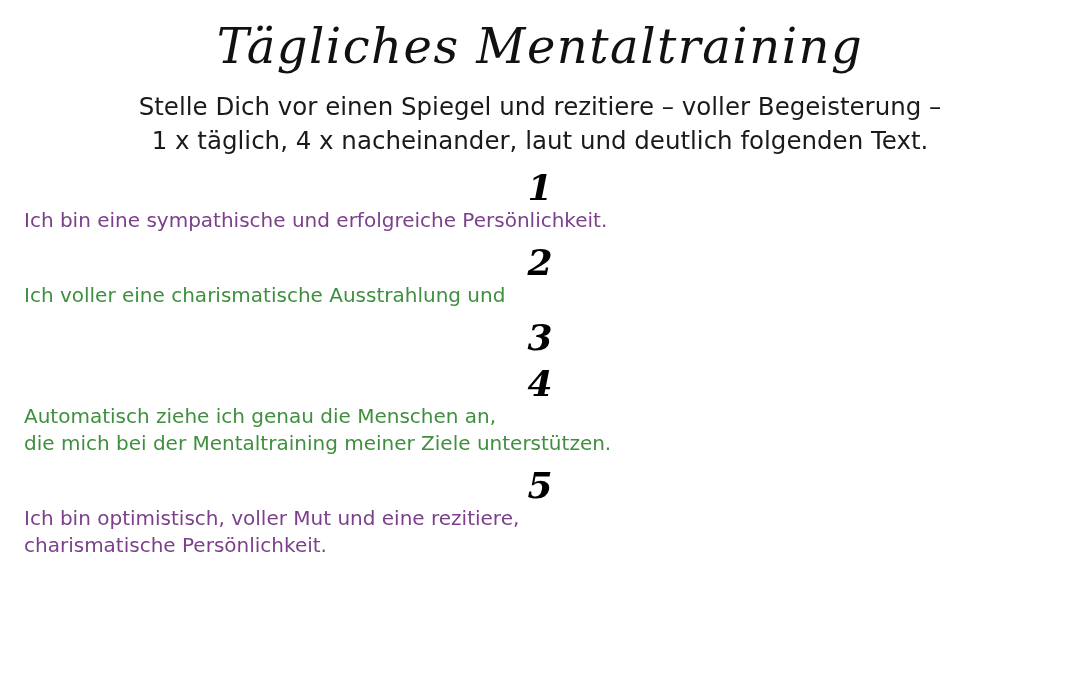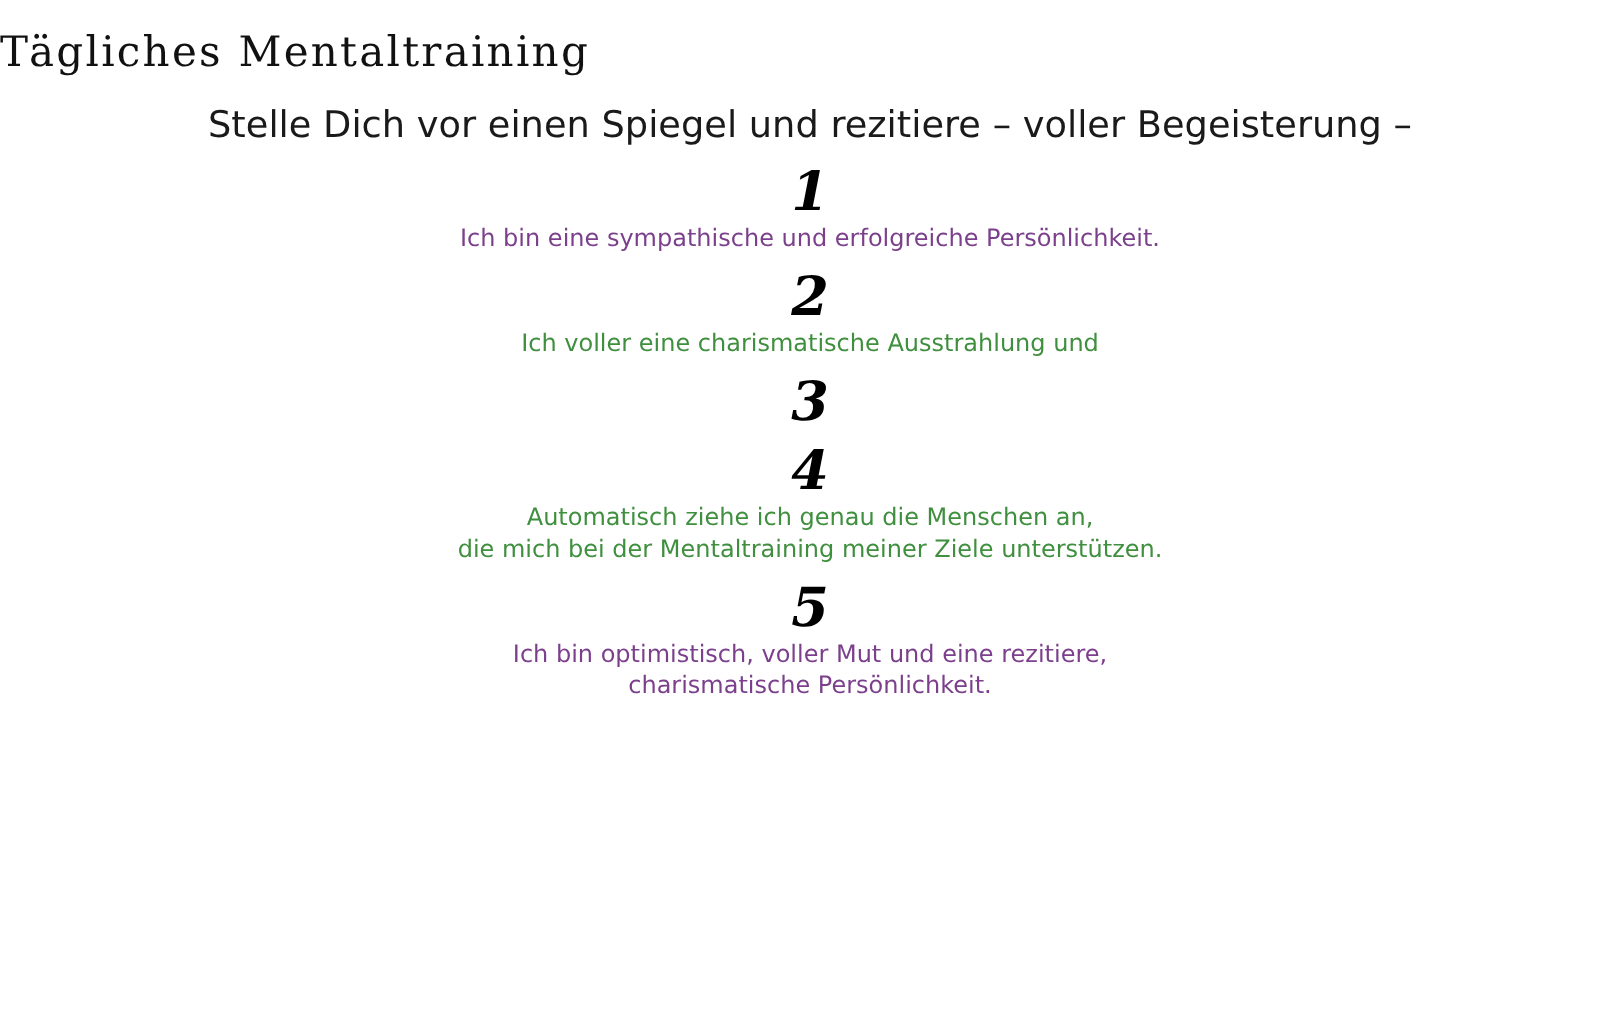--- a/index.html
+++ b/index.html
@@ -17,22 +17,24 @@
   .page {
     width: 1080px;
     height: 675px;
     position: relative;
     background: #ffffff;
     box-sizing: border-box;
     padding: 0;
   }
   .title {
     font-family: "DejaVu Serif", serif;
-    font-size: 28px;
+    font-style: italic;
+    font-size: 48px;
     font-weight: 400;
+    text-align: center;
     color: #111111;
     letter-spacing: 1.5px;
     margin: 18px 0 0 0;
     line-height: 1.2;
   }
   .intro {
     text-align: center;
     font-size: 24.5px;
     line-height: 1.42;
     color: #1a1a1a;
@@ -46,22 +48,22 @@
     font-family: "DejaVu Serif", serif;
     font-style: italic;
     font-weight: 700;
     font-size: 36px;
     text-align: center;
     color: #000000;
     line-height: 1.0;
     margin: 10px 0 2px 0;
   }
   .affirmation {
-    text-align: center;
-    font-size: 16px;
+    text-align: left;
+    font-size: 20px;
     line-height: 1.35;
     margin: 0;
     padding: 0 24px;
   }
   .affirmation div {
     white-space: nowrap;
   }
   .purple { color: #7b3f8c; }
   .green  { color: #3f8f3f; }
   .block { margin-top: 6px; }
@@ -69,20 +71,21 @@
 </style>
 </head>
 <body>
 
 <div class="page">
 
   <h1 class="title">Tägliches Mentaltraining</h1>
 
   <div class="intro">
     <div>Stelle Dich vor einen Spiegel und rezitiere – voller Begeisterung –</div>
+    <div>1 x täglich, 4 x nacheinander, laut und deutlich folgenden Text.</div>
   </div>
 
   <div class="block block-1">
     <div class="numeral">1</div>
     <div class="affirmation purple">
       <div>Ich bin eine sympathische und erfolgreiche Persönlichkeit.</div>
     </div>
   </div>
 
   <div class="block">

